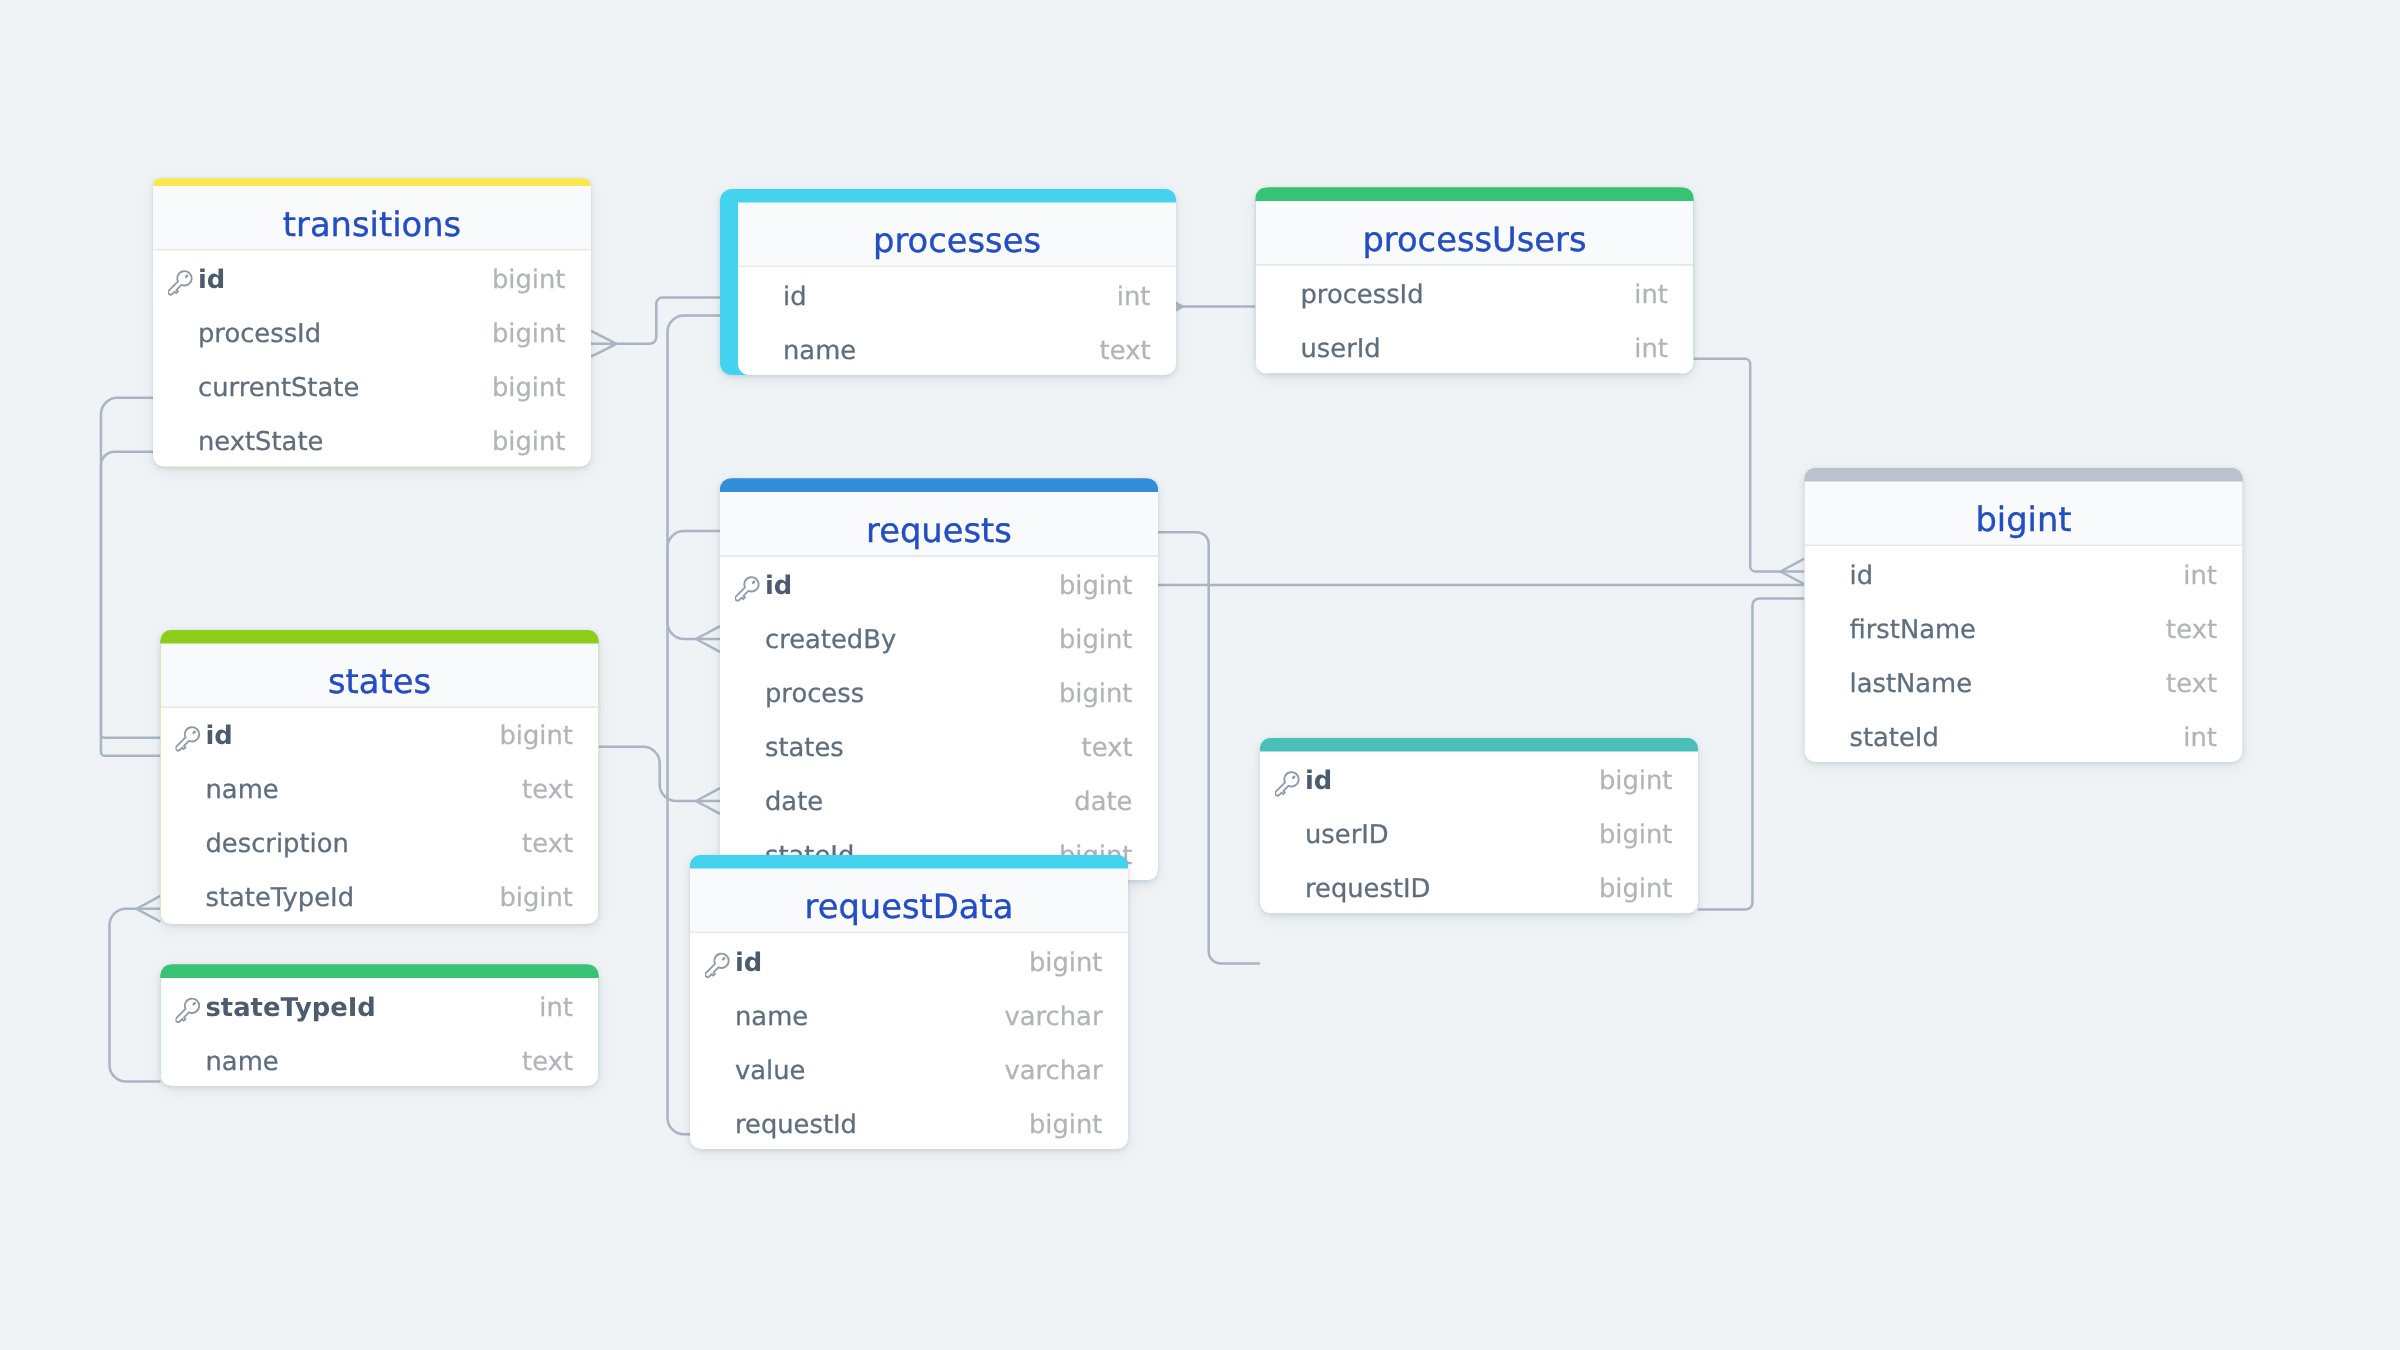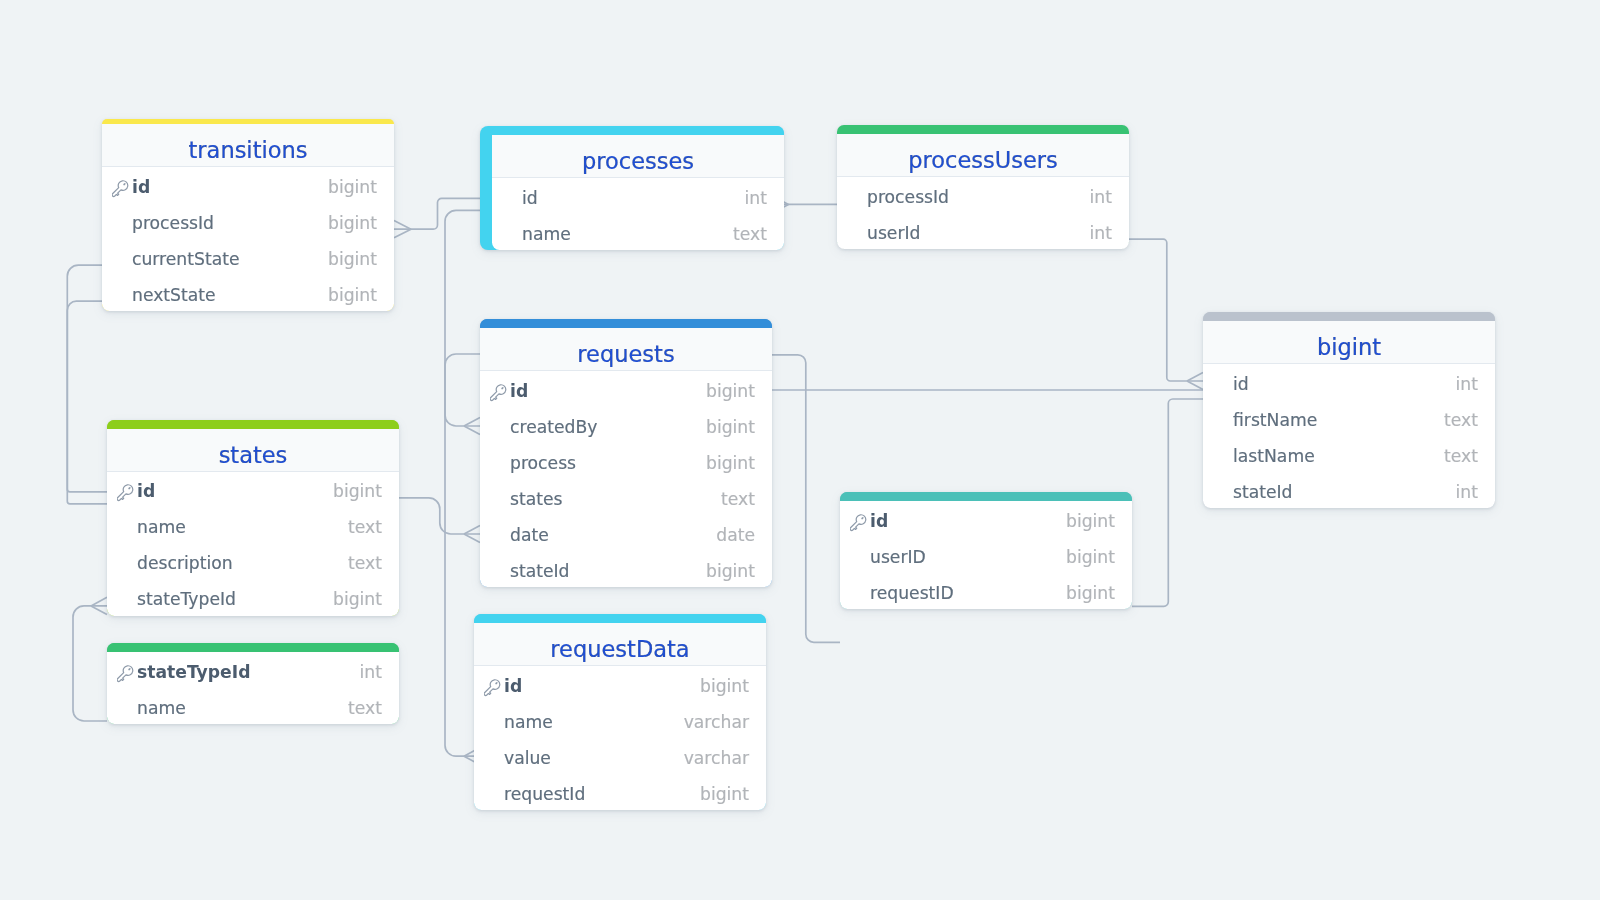--- a/index.html
+++ b/index.html
@@ -251,21 +251,21 @@
       <span class="nm">userID</span>
       <span class="ty">bigint</span>
     </div>
     <div class="row">
       <span class="kslot"></span>
       <span class="nm">requestID</span>
       <span class="ty">bigint</span>
     </div>
   </div>
 </div>
-<div class="er-table" style="left:474px;top:570.25px;width:292px;background:#43d3ef;margin-top:44px;">
+<div class="er-table" style="left:460px;top:570.25px;width:292px;background:#43d3ef;">
   <div class="accent" style="background:#43d3ef;height:9px"></div>
   <div class="thead">requestData</div>
   <div class="tbody">
     <div class="row pk">
       <span class="kslot">
             <svg class="keysvg" width="20" height="20" viewBox="0 0 20 20" aria-hidden="true">
               <path d="M 6.68 9.60 L 0.53 15.76 A 1.60 1.60 0 0 0 2.79 18.02 L 4.42 16.39 L 5.48 17.45 L 6.68 16.25 L 5.62 15.19 L 8.95 11.87 A 4.78 4.78 0 1 0 6.68 9.60 Z" fill="none" stroke="#8e9aa9" stroke-width="1.22" stroke-linejoin="round" stroke-linecap="round"></path>
               <ellipse cx="12.45" cy="6.2" rx="1.35" ry="0.9" transform="rotate(-42 12.45 6.2)" fill="#8e9aa9"></ellipse>
             </svg>
           </span>

